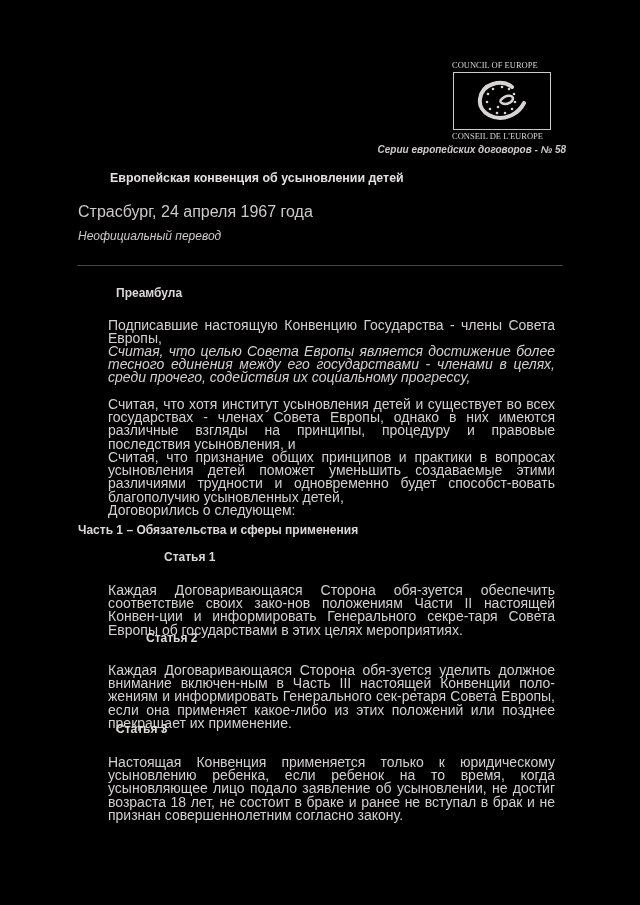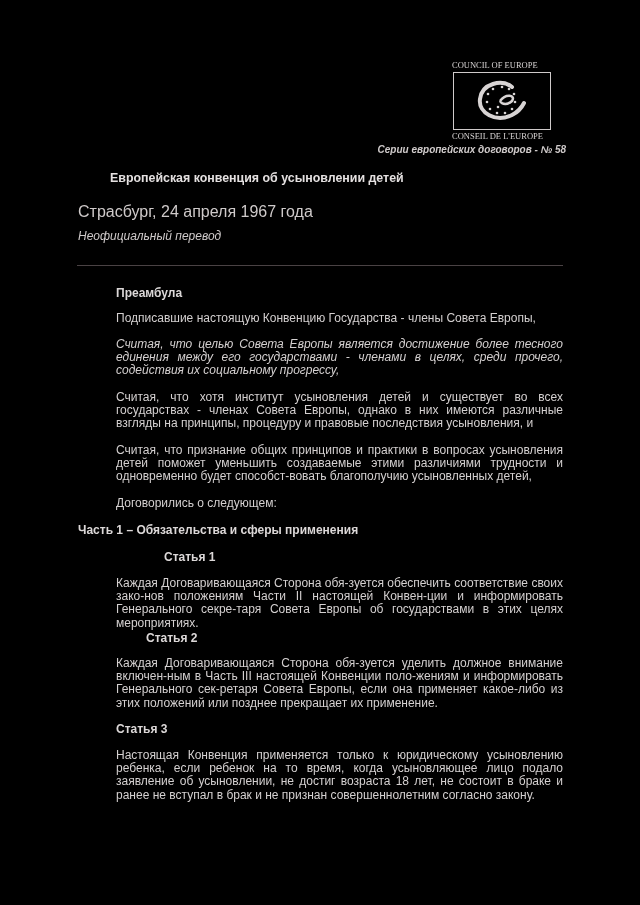--- a/index.html
+++ b/index.html
@@ -30,22 +30,22 @@
   .place {
     position:absolute; left:78px; top:203px; font-size:16px; color:#cfcaca;
   }
   .unofficial {
     position:absolute; left:78px; top:229px; font-size:12px; font-style:italic; color:#cfcaca;
   }
   .rule {
     position:absolute; left:77px; top:265px; width:486px; height:1px; background:#4a4244;
   }
   .p {
-    position:absolute; left:116px; width:447px; font-size:12px; line-height:13.2px;
-    text-align:justify; color:#d4d0d0;
+    position:absolute; left:108px; width:447px; font-size:14px; line-height:13.2px;
+    text-align:justify; color:#d4d0d0;margin-top:7px;
   }
   .h {
     position:absolute; font-size:12px; font-weight:bold; color:#dcd8d8;
   }
 </style>
 </head>
 <body>
 
 <div class="logo">
   <div class="logo-text">COUNCIL OF EUROPE</div>

